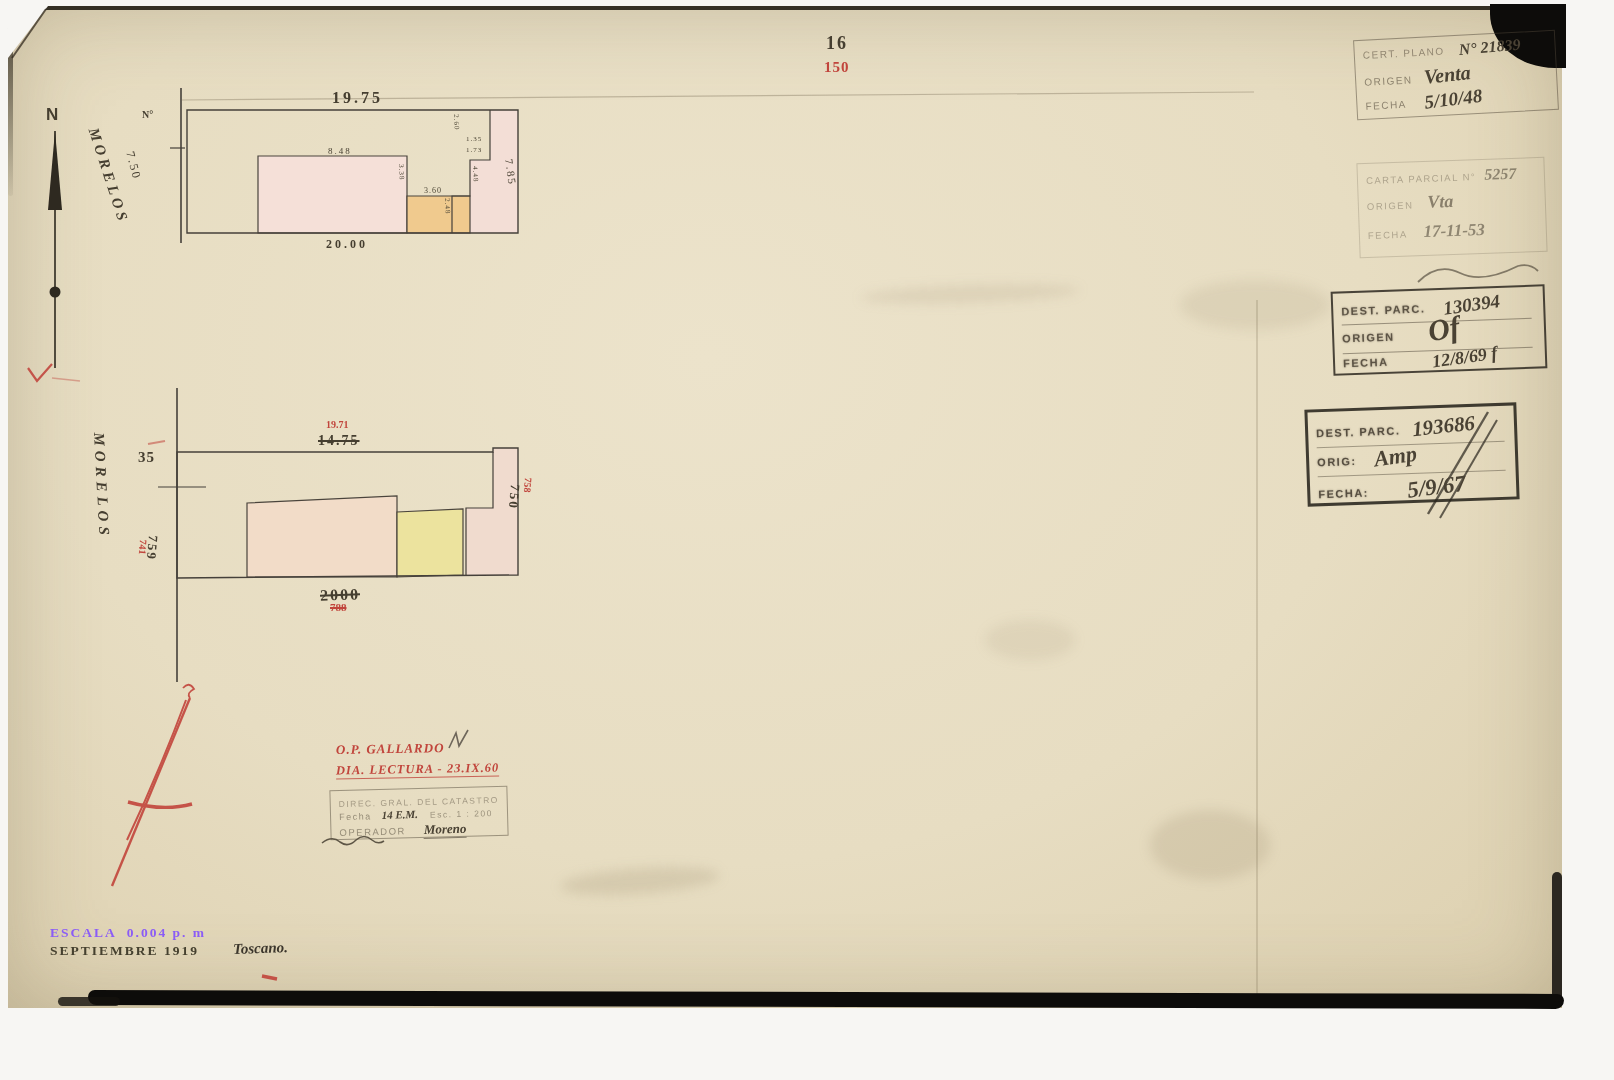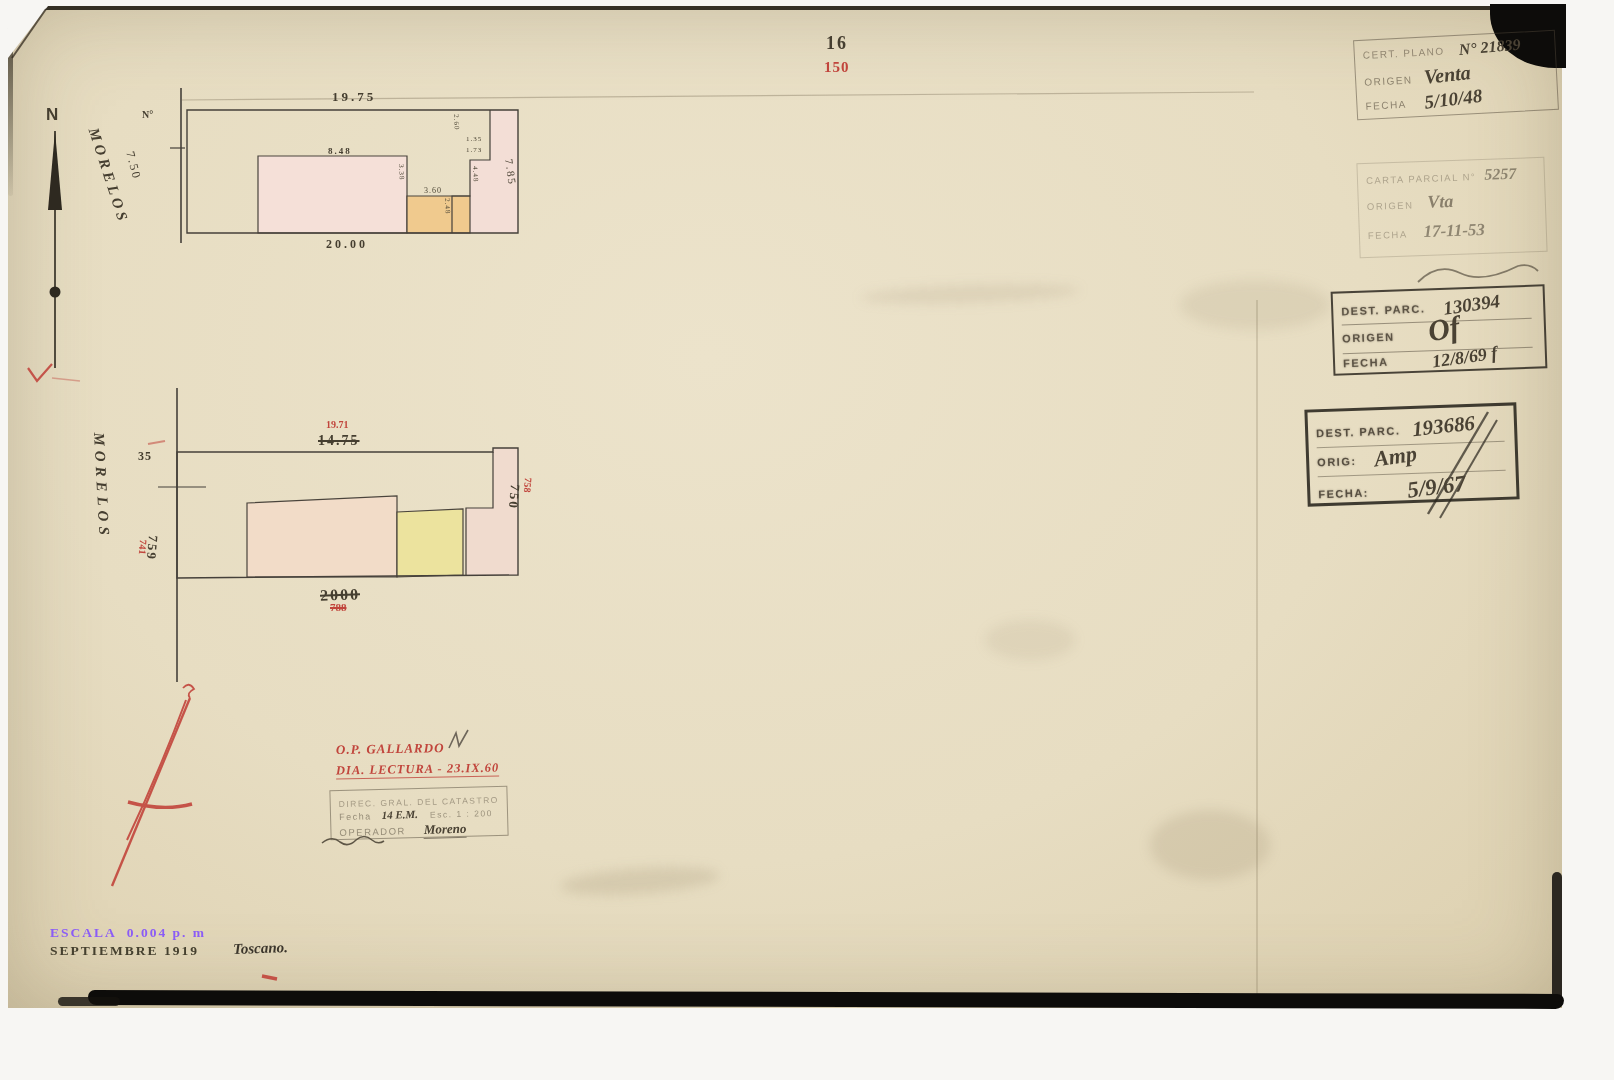--- a/index.html
+++ b/index.html
@@ -101,34 +101,34 @@
   </svg>
 
   <div class="t" style="left:826px;top:34px;font-size:18px;font-weight:700;letter-spacing:2px;">16</div>
   <div class="t red" style="left:824px;top:60px;font-size:15px;font-weight:700;letter-spacing:1px;">150</div>
 
   <div class="t sans" style="left:46px;top:106px;font-size:17px;font-weight:700;">N</div>
 
   <div class="t hand rot" style="left:100px;top:126px;font-size:15px;letter-spacing:4px;transform:rotate(72deg);">MORELOS</div>
   <div class="t" style="left:142px;top:110px;font-size:10px;font-weight:700;">N°</div>
   <div class="t rot" style="left:136px;top:150px;font-size:12px;letter-spacing:2px;transform:rotate(76deg);">7.50</div>
-  <div class="t" style="left:332px;top:90px;font-size:13px;letter-spacing:3px;font-weight:700;">19.75</div>
+  <div class="t" style="left:332px;top:90px;font-size:16px;letter-spacing:3px;font-weight:700;">19.75</div>
   <div class="t" style="left:326px;top:238px;font-size:12px;letter-spacing:3px;font-weight:700;">20.00</div>
   <div class="t rot" style="left:514px;top:158px;font-size:11px;letter-spacing:2px;transform:rotate(82deg);">7.85</div>
-  <div class="t" style="left:328px;top:147px;font-size:9px;letter-spacing:2px;font-weight:700;">8.48</div>
+  <div class="t" style="left:328px;top:147px;font-size:9px;letter-spacing:2px;font-weight:400;">8.48</div>
   <div class="t dimsm rot" style="left:459px;top:114px;transform:rotate(88deg);">2.60</div>
   <div class="t dimsm" style="left:466px;top:136px;">1.35</div>
   <div class="t dimsm" style="left:466px;top:147px;">1.73</div>
   <div class="t dimsm rot" style="left:478px;top:166px;transform:rotate(88deg);">4.48</div>
   <div class="t dimsm rot" style="left:404px;top:164px;transform:rotate(88deg);">3.38</div>
   <div class="t dimsm" style="left:424px;top:187px;font-size:8px;font-family:Liberation Serif, serif;">3.60</div>
   <div class="t dimsm rot" style="left:450px;top:198px;transform:rotate(88deg);">2.48</div>
 
   <div class="t hand rot" style="left:106px;top:432px;font-size:15px;letter-spacing:5px;transform:rotate(87deg);">MORELOS</div>
-  <div class="t" style="left:138px;top:450px;font-size:12px;font-weight:700;letter-spacing:1px;text-align:right;">35</div>
+  <div class="t" style="left:138px;top:450px;font-size:15px;font-weight:700;letter-spacing:1px;text-align:right;">35</div>
   <div class="t strike" style="left:318px;top:434px;font-size:14px;font-weight:700;letter-spacing:2px;">14.75</div>
   <div class="t red" style="left:326px;top:420px;font-size:10px;font-weight:700;">19.71</div>
   <div class="t strike" style="left:320px;top:587px;font-size:16px;font-weight:700;letter-spacing:2px;transform:rotate(-2deg);">2000</div>
   <div class="t red strike" style="left:330px;top:602px;font-size:11px;font-weight:700;">788</div>
   <div class="t rot" style="left:160px;top:536px;font-size:13px;font-weight:700;letter-spacing:2px;transform:rotate(95deg);">759</div>
   <div class="t red rot" style="left:148px;top:540px;font-size:10px;font-weight:700;transform:rotate(95deg);">741</div>
   <div class="t rot" style="left:522px;top:485px;font-size:13px;font-weight:700;letter-spacing:2px;transform:rotate(95deg);">750</div>
   <div class="t red rot" style="left:533px;top:478px;font-size:10px;font-weight:700;transform:rotate(95deg);">758</div>
 
   <div class="t red hand" style="left:336px;top:742px;font-size:13px;letter-spacing:1px;transform:rotate(-1deg);">O.P. GALLARDO</div>

